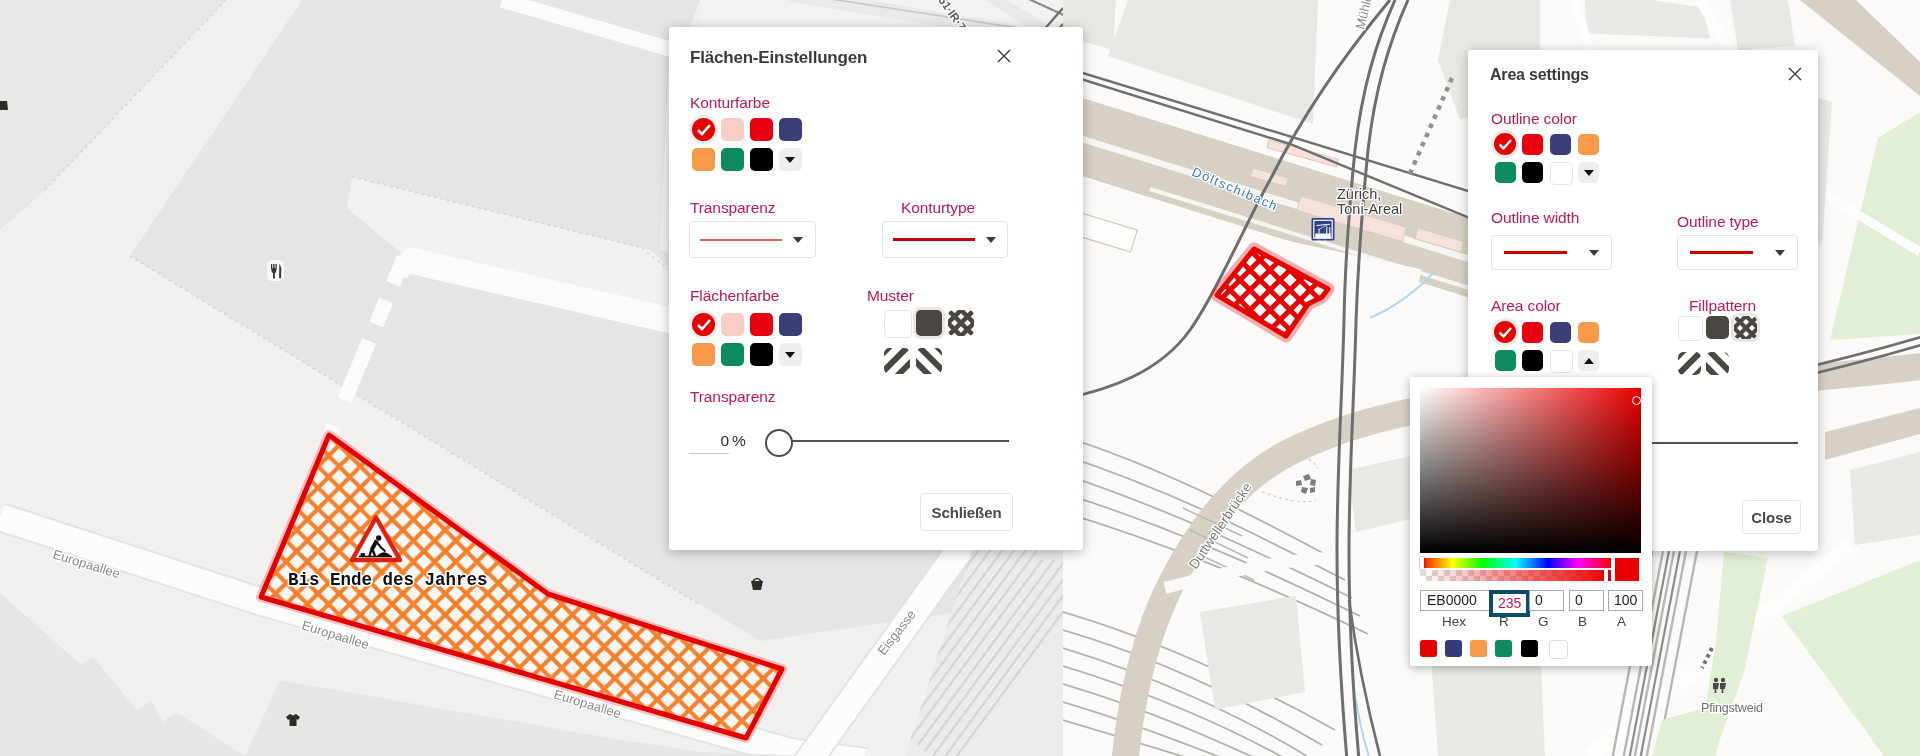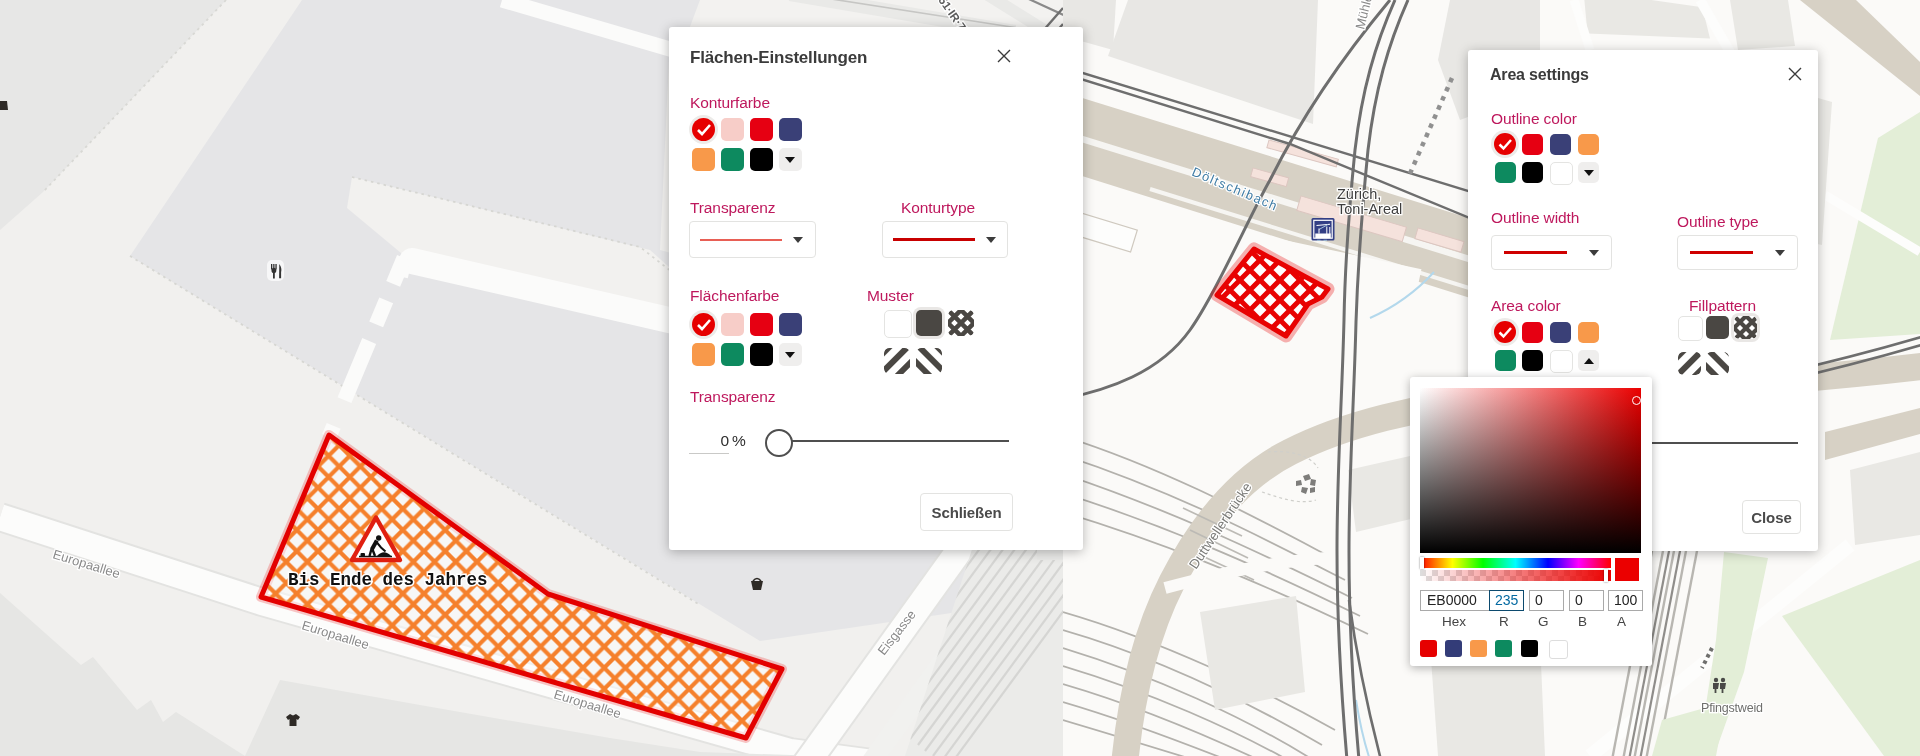--- a/index.html
+++ b/index.html
@@ -528,21 +528,21 @@
   <div style="position:absolute;left:10px;top:180px;width:4px;height:12px;background:#fff;box-shadow:0 0 2px rgba(0,0,0,.6);"></div>
 
   <div style="position:absolute;left:10px;top:193px;width:191px;height:11px;background:linear-gradient(to right,rgba(235,0,0,0),rgba(235,0,0,1)),repeating-conic-gradient(#fff 0% 25%,#ddd 0% 50%) 0 0/12px 12px;"></div>
 
   <div style="position:absolute;left:194px;top:192px;width:4px;height:13px;background:#fff;box-shadow:0 0 2px rgba(0,0,0,.6);"></div>
 
   <div style="position:absolute;left:205px;top:181px;width:24px;height:23px;background:#eb0000;"></div>
 
   <div style="position:absolute;left:10px;top:213px;width:62px;height:19px;border:1px solid #a9a9a9;font-size:14px;color:#222;padding-left:6px;line-height:19px;">EB0000</div>
 
-  <div style="position:absolute;left:79px;top:213px;width:28px;height:19px;border:1px solid #0c4a6e;font-size:14px;color:#0369a1;padding-left:5px;line-height:19px;">235</div>
+  <div style="position:absolute;left:79px;top:213px;width:28px;height:19px;border:4px solid #0c4a6e;font-size:14px;color:#be185d;padding-left:5px;line-height:19px;">235</div>
 
   <div style="position:absolute;left:119px;top:213px;width:28px;height:19px;border:1px solid #a9a9a9;font-size:14px;color:#222;padding-left:5px;line-height:19px;">0</div>
 
   <div style="position:absolute;left:159px;top:213px;width:28px;height:19px;border:1px solid #a9a9a9;font-size:14px;color:#222;padding-left:5px;line-height:19px;">0</div>
 
   <div style="position:absolute;left:198px;top:213px;width:28px;height:19px;border:1px solid #a9a9a9;font-size:14px;color:#222;padding-left:5px;line-height:19px;">100</div>
 
   <div style="position:absolute;left:0;top:237px;width:242px;font-size:13.5px;color:#454545;">
     <span style="position:absolute;left:32px;">Hex</span>
     <span style="position:absolute;left:89px;">R</span>

